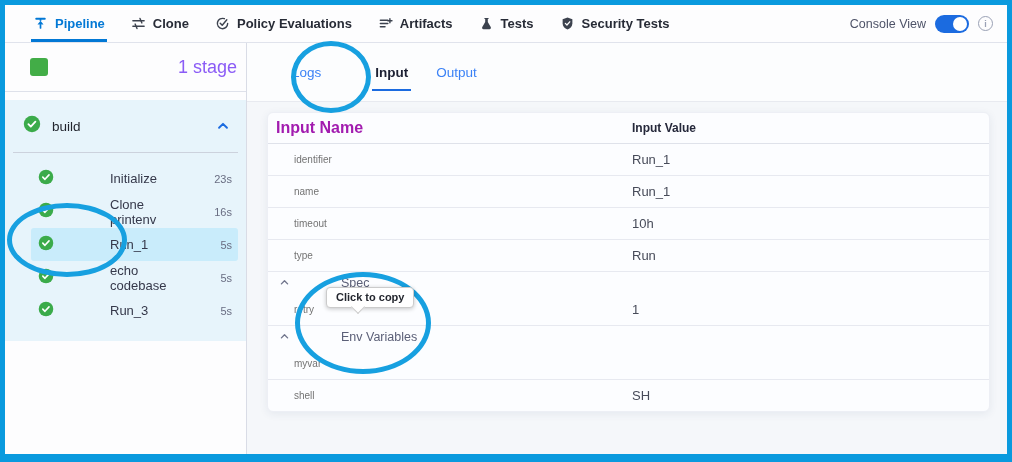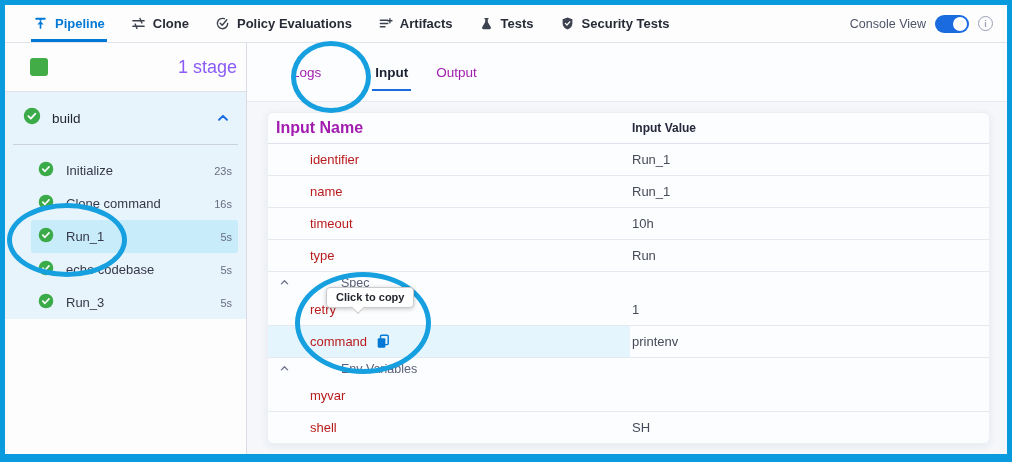--- a/index.html
+++ b/index.html
@@ -24,50 +24,50 @@
 
   
   .body-row{flex:1;display:flex;min-height:0;}
 
   
   .sidebar{width:241px;min-width:241px;border-right:1px solid #d9dce6;background:#fdfdfe;display:flex;flex-direction:column;}
   .stage-header{height:48px;min-height:48px;display:flex;align-items:center;padding:0 9px 0 25px;
                 border-bottom:1px solid #dee1ea;background:#fdfdfe;}
   .stage-square{width:18px;height:18px;border-radius:3px;background:#42ad47;}
   .stage-count{margin-left:auto;font-size:18px;color:#8b5cf6;}
-  .stage-section{background:#e7f4fb;padding-bottom:0;}
+  .stage-section{background:#e7f4fb;padding-bottom:14px;margin-top:8px;}
   .stage-row{height:52px;display:flex;align-items:center;padding:0 16px 0 18px;cursor:pointer;}
   .stage-name{margin-left:11px;font-size:13.5px;color:#23262f;}
   .stage-chevron{margin-left:auto;display:flex;}
   .stage-divider{border-top:1px solid #ccd2dd;margin:0 8px;}
   .steps{padding-top:9px;}
   .step{height:33px;display:flex;align-items:center;margin:0 8px 0 26px;padding:0 6px 0 7px;
-        border-radius:3px;cursor:pointer;}
+        border-radius:3px;cursor:pointer;gap:44px;}
   .step.selected{background:#c9ecfb;}
   .step-name{margin-left:12px;font-size:13px;color:#35384a;}
   .step-dur{margin-left:auto;font-size:11px;color:#696d82;}
   .sidebar-rest{flex:1;background:#fdfdfe;}
 
   
   .main{flex:1;display:flex;flex-direction:column;background:#f5f7fa;min-width:0;}
   .tabbar{height:58px;min-height:58px;background:#fcfdfe;border-bottom:1px solid #e8eaf0;
           display:flex;align-items:center;padding-left:44px;gap:26px;}
-  .tab{font-size:13.5px;color:#a21caf;cursor:pointer;position:relative;padding:2px 1px;}
+  .tab{font-size:13.5px;color:#3b82f6;cursor:pointer;position:relative;padding:2px 1px;}
   .tab.active{font-weight:700;color:#1c2033;margin-left:26px;}
   .tab.active::after{content:'';position:absolute;left:-2px;right:-2px;bottom:-9px;height:2px;background:#1b6be0;}
 
   .card{margin:10px 0 0 20px;width:723px;box-sizing:border-box;background:#fcfdff;border:1px solid #edeff5;
         border-radius:6px;box-shadow:0 2px 8px rgba(40,60,100,.08);}
   .t-head{display:grid;grid-template-columns:362px 1fr;height:30px;align-items:center;
           border-bottom:1px solid #dfe2ea;}
   .t-head .c1{padding-left:8px;font-size:16px;font-weight:700;color:#a21caf;}
   .t-head .c2{padding-left:2px;font-size:12px;font-weight:700;color:#25283a;}
   .t-row{display:grid;grid-template-columns:362px 1fr;height:31px;align-items:stretch;border-top:1px solid #e7e9f0;}
   .t-row.no-top{border-top:none;}
-  .t-row .name{display:flex;align-items:center;padding-left:42px;font-size:13px;color:#b91c1c;cursor:pointer;}
+  .t-row .name{display:flex;align-items:center;padding-left:26px;font-size:10px;color:#737373;cursor:pointer;}
   .t-row .name.hl{background:#e4f5fd;}
   .t-row .val{display:flex;align-items:center;padding-left:2px;font-size:13px;color:#474b59;}
   .t-group{display:flex;align-items:center;height:22px;border-top:1px solid #e7e9f0;padding-left:11px;cursor:pointer;gap:44px;}
   .t-group .g-label{margin-left:7px;font-size:12.5px;color:#5c6078;}
   .copy-btn{margin-left:9px;display:flex;cursor:pointer;}
 
   
   .ann{position:absolute;border:5px solid #17a0e0;border-radius:50%;pointer-events:none;z-index:20;}
   .tooltip{position:absolute;z-index:30;background:#fff;border:1px solid #cbcbcb;border-radius:4px;
            box-shadow:0 1px 4px rgba(0,0,0,.22);padding:3px 9px 4px;font-size:11px;font-weight:600;color:#24272f;
@@ -177,21 +177,21 @@
                   <path d="M5.4 9.2l2.4 2.4 4.6-5" stroke="#fff" stroke-width="1.8" fill="none" stroke-linecap="round" stroke-linejoin="round"></path>
                 </svg></span>
             <span class="step-name">Initialize</span>
             <span class="step-dur">23s</span>
           </div>
           <div class="step">
             <span><svg width="16" height="16" viewBox="0 0 18 18">
                   <circle cx="9" cy="9" r="8.2" fill="#3bab4a"></circle>
                   <path d="M5.4 9.2l2.4 2.4 4.6-5" stroke="#fff" stroke-width="1.8" fill="none" stroke-linecap="round" stroke-linejoin="round"></path>
                 </svg></span>
-            <span class="step-name">Clone command</span>
+            <span class="step-name">Clone printenv</span>
             <span class="step-dur">16s</span>
           </div>
           <div class="step selected">
             <span><svg width="16" height="16" viewBox="0 0 18 18">
                   <circle cx="9" cy="9" r="8.2" fill="#3bab4a"></circle>
                   <path d="M5.4 9.2l2.4 2.4 4.6-5" stroke="#fff" stroke-width="1.8" fill="none" stroke-linecap="round" stroke-linejoin="round"></path>
                 </svg></span>
             <span class="step-name">Run_1</span>
             <span class="step-dur">5s</span>
           </div>
@@ -253,32 +253,20 @@
               </svg>
           </span>
           <span class="g-label">Spec</span>
         </div>
 
         <div class="t-row no-top">
           <div class="name">retry</div>
           <div class="val">1</div>
         </div>
 
-        <div class="t-row">
-          <div class="name hl">
-            <span>command</span>
-            <span class="copy-btn">
-              <svg width="15" height="15" viewBox="0 0 16 16">
-                  <rect x="4.8" y="1.3" width="8.2" height="10" rx="1.2" fill="none" stroke="#0278d5" stroke-width="1.5"></rect>
-                  <rect x="1.8" y="4.4" width="8.2" height="10.2" rx="1.2" fill="#0278d5"></rect>
-                </svg>
-            </span>
-          </div>
-          <div class="val">printenv</div>
-        </div>
 
         <div class="t-group">
           <span>
             <svg width="11" height="11" viewBox="0 0 16 16" fill="none" stroke="#70748c" stroke-width="2" stroke-linecap="round" stroke-linejoin="round">
                 <path d="M3.5 10l4.5-4.5L12.5 10"></path>
               </svg>
           </span>
           <span class="g-label">Env Variables</span>
         </div>
 

